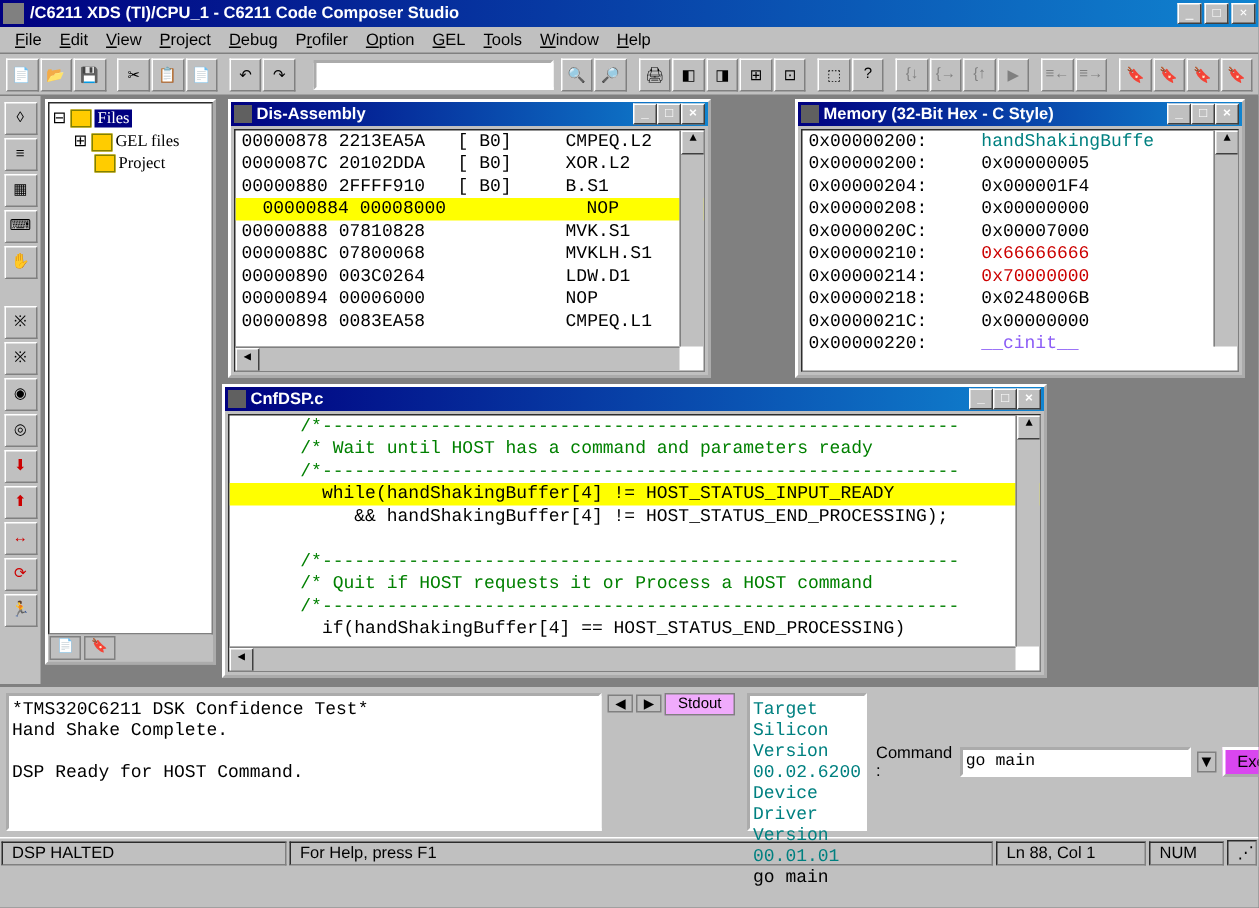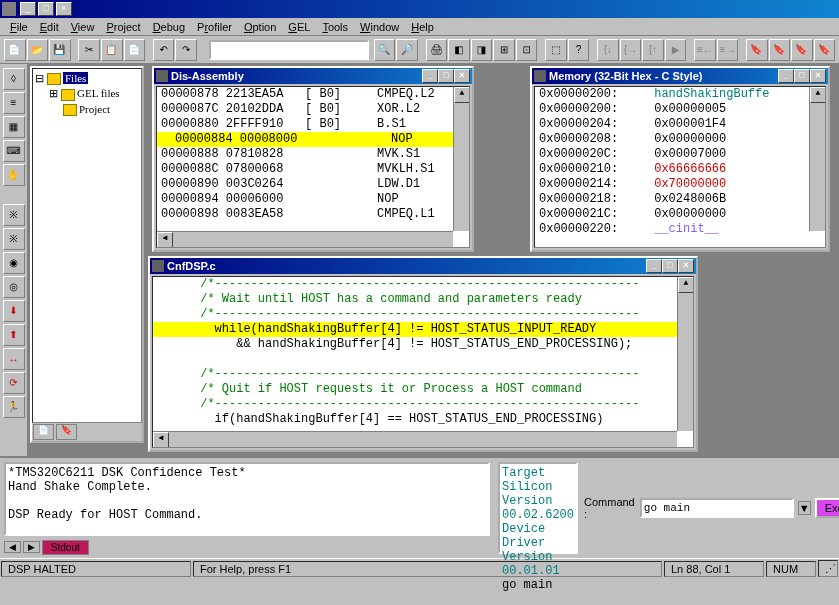--- a/index.html
+++ b/index.html
@@ -37,34 +37,35 @@
 .mem-teal { color: #008080; }
 .mem-blue { color: #8b5cf6; }
 .src-row { white-space: pre; padding: 0 4px; line-height: 15px; }
 .src-cmt { color: #008000; }
 .src-hl { background: #ffff00; }
 .scrollbar-v { position: absolute; right: 0; top: 0; bottom: 16px; width: 16px; background: #c0c0c0; border-left: 1px solid #808080; }
 .scrollbar-h { position: absolute; left: 0; right: 16px; bottom: 0; height: 16px; background: #c0c0c0; border-top: 1px solid #808080; }
 .sb-btn { width: 16px; height: 16px; background: #c0c0c0; border: 1px solid; border-color: #fff #404040 #404040 #fff; font-size: 8px; text-align: center; }
 .bottompanes { display: flex; height: 102px; border-top: 2px solid #808080; }
 .outpane { flex: 1; background: white; border: 2px inset #fff; font-family: "Courier New", monospace; font-size: 12px; padding: 2px; position: relative; margin: 2px; }
-.tab { border: 1px solid #808080; background: #be185d; padding: 1px 8px; font-size: 10px; }
+.tab { border: 1px solid #808080; background: #f0abfc; padding: 1px 8px; font-size: 10px; }
 .cmdline { display: flex; align-items: center; padding: 2px 4px; gap: 4px; }
 .cmdinput { flex: 1; border: 2px inset #fff; background: white; height: 20px; padding: 0 2px; font-family: "Courier New", monospace; font-size: 11px; }
 .execbtn { border: 2px outset #fff; background: #d946ef; padding: 2px 8px; font-size: 11px; }
 .statusbar { height: 20px; background: #c0c0c0; display: flex; align-items: center; border-top: 1px solid #fff; }
 .statuscell { border: 1px inset #808080; padding: 1px 6px; font-size: 11px; margin: 1px; }
 .bottomtabs { height: 18px; background: #c0c0c0; display: flex; align-items: center; padding: 0 2px; }
 .btab { border: 1px solid #808080; padding: 0 4px; font-size: 9px; margin-right: 2px; }
 </style>
 </head>
 <body>
 
 <div class="titlebar">
   <div class="appicon"></div>
+  <div class="title">/C6211 XDS (TI)/CPU_1 - C6211 Code Composer Studio</div>
   <div class="winbtns">
     <div class="winbtn">_</div>
     <div class="winbtn">□</div>
     <div class="winbtn">×</div>
   </div>
 </div>
 
 <div class="menubar">
   <div class="menuitem"><u>F</u><span>ile</span></div>
   <div class="menuitem"><u>E</u>dit</div>
@@ -228,21 +229,21 @@
         <div class="scrollbar-h">
             <div class="sb-btn">◀</div>
           </div>
       </div>
     </div>
 
   </div>
 </div>
 
 <div class="bottompanes">
-  <div style="flex:0 0 490px;display:flex;flex-direction:column;margin:2px">
+  <div style="flex:0 0 490px;display:flex;flex-direction:row;margin:2px">
     <div class="outpane" id="out-body" style="flex:1">
         <div>*TMS320C6211 DSK Confidence Test*</div>
         <div>Hand Shake Complete.</div>
         <div>&nbsp;</div>
         <div>DSP Ready for HOST Command.</div>
       </div>
     <div class="bottomtabs">
       <div class="btab">◀</div>
       <div class="btab">▶</div>
       <div class="tab">Stdout</div>

